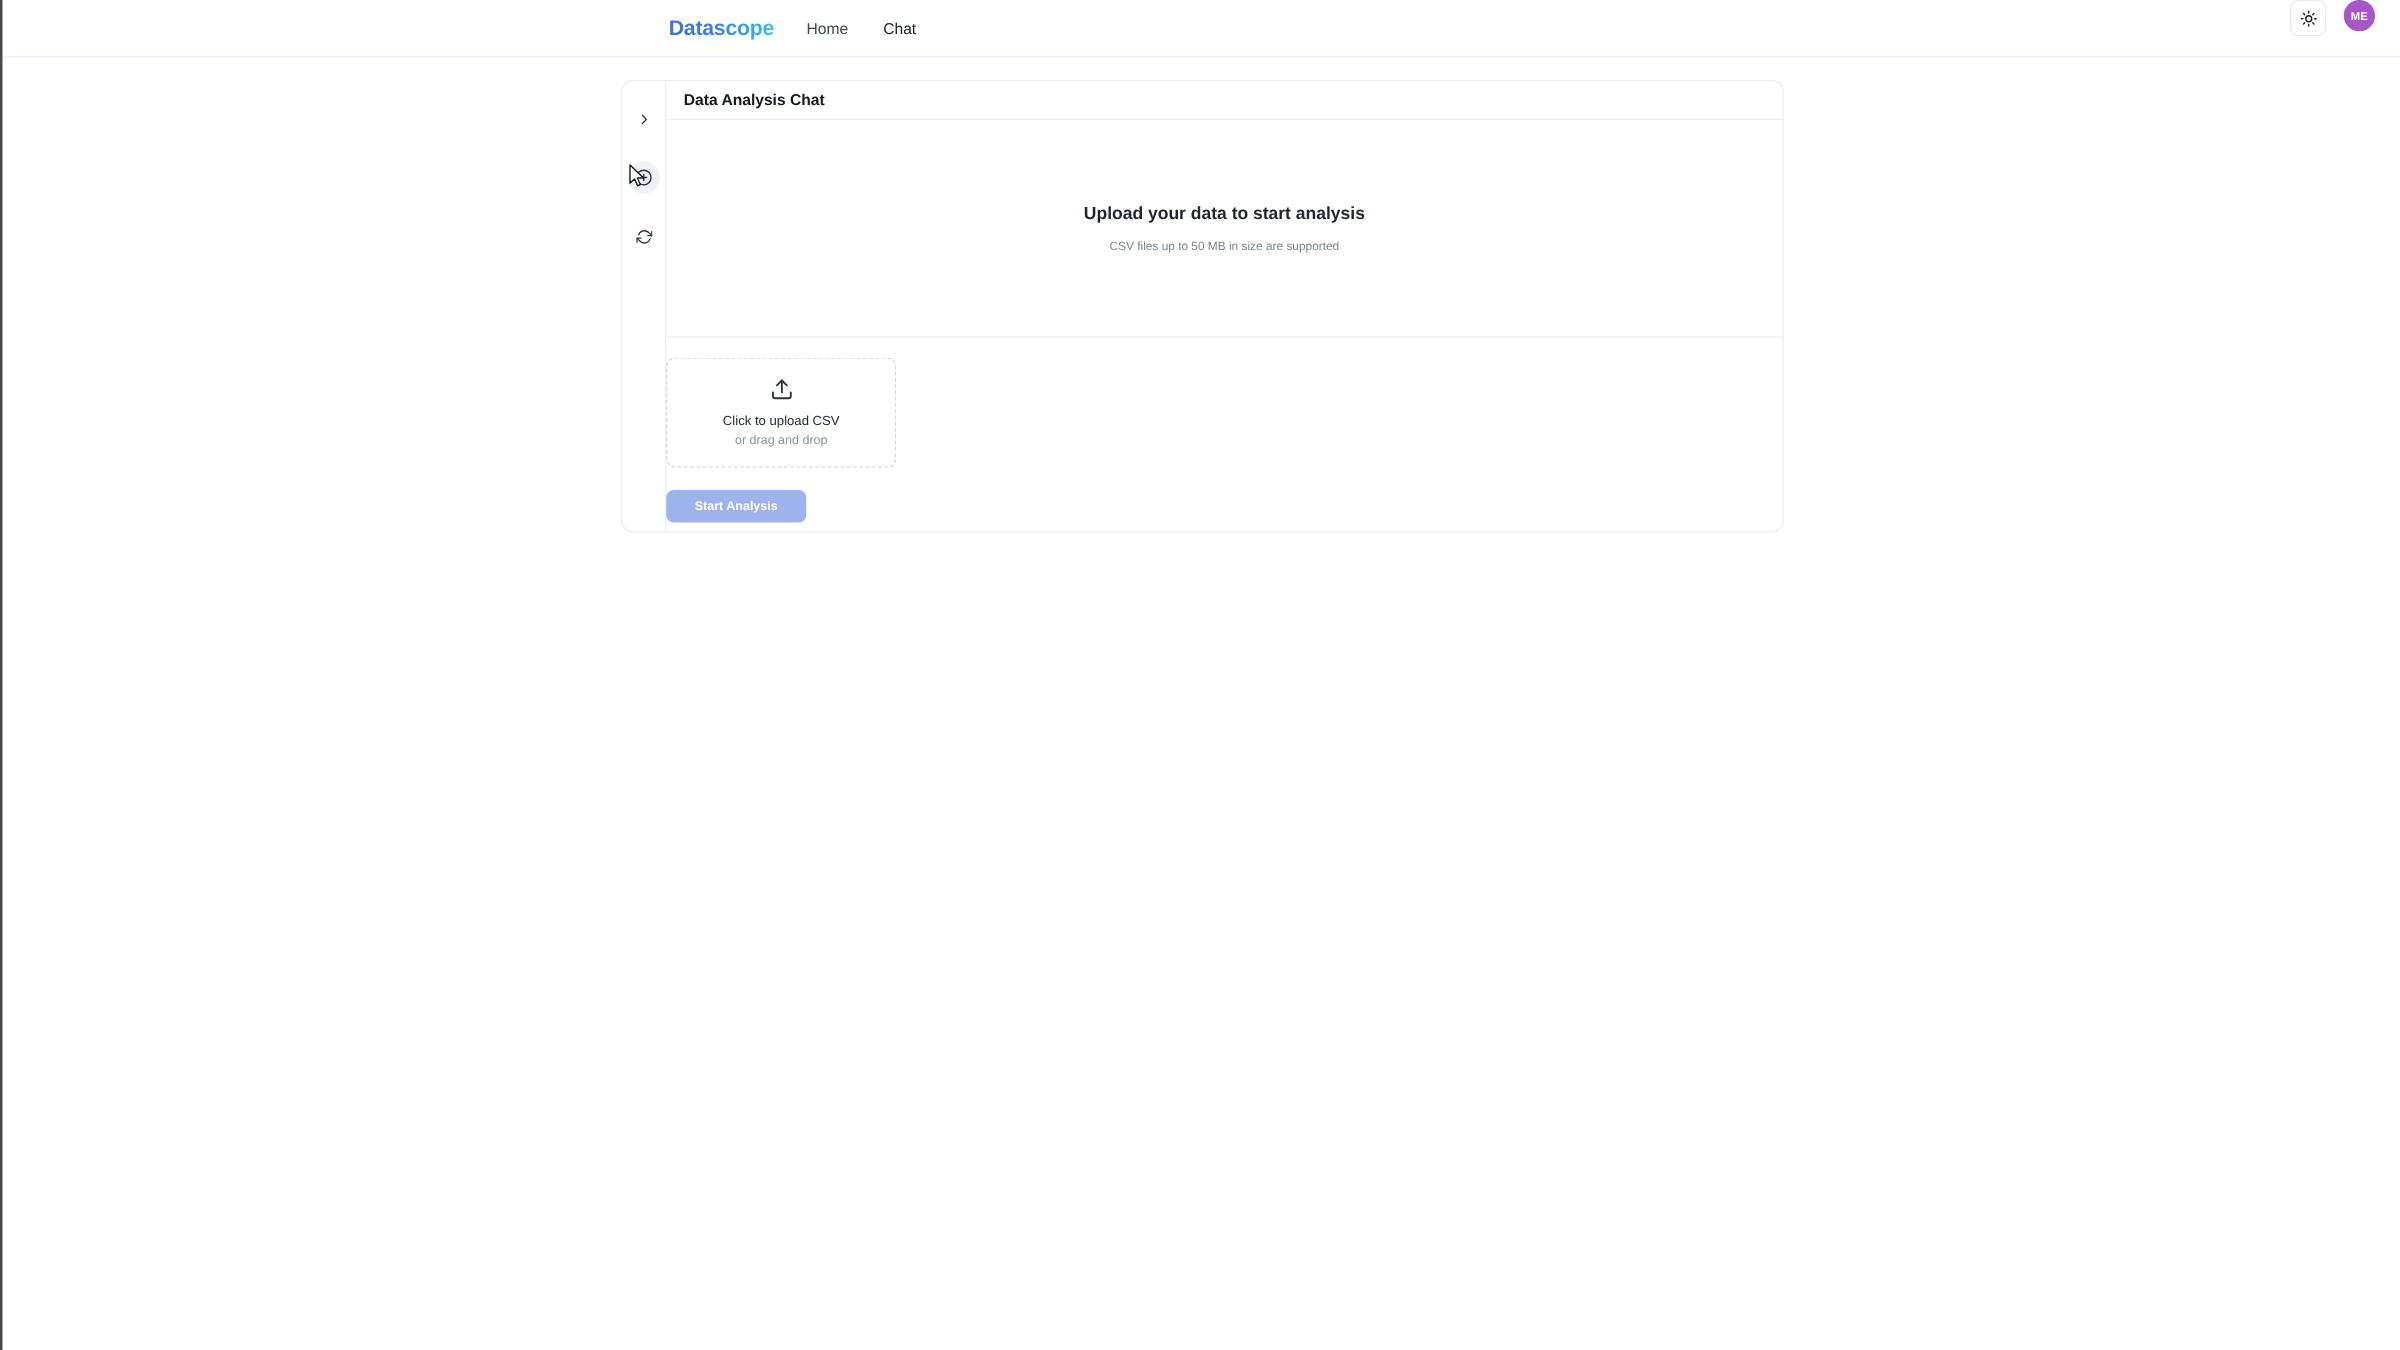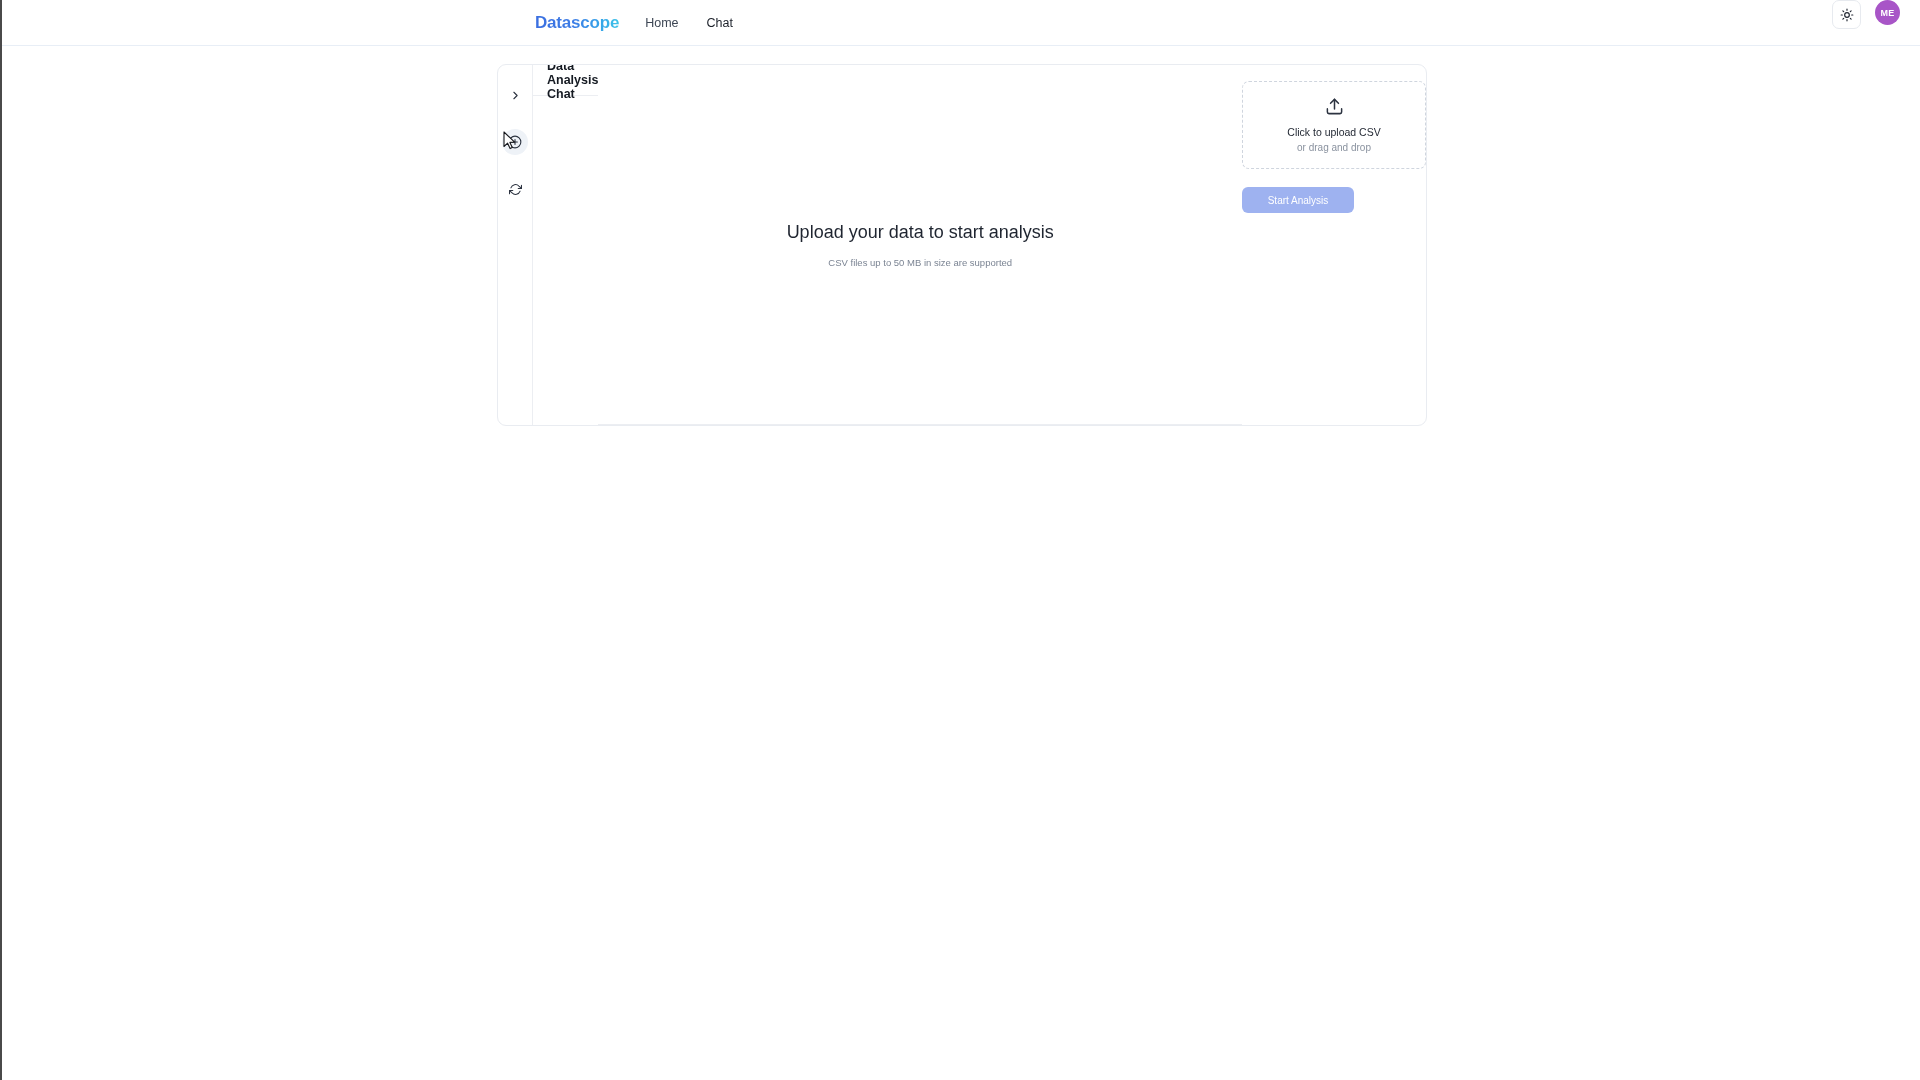--- a/index.html
+++ b/index.html
@@ -77,37 +77,37 @@
   }
   .rail-btn{
     width:26px; height:26px; border-radius:50%;
     display:flex; align-items:center; justify-content:center;
     cursor:pointer; color:#2c3340; position:relative;
   }
   .rail-btn.hovered{ background:#eef2f7; }
 
   
   .main{
-    flex:1; display:flex; min-width:0;
+    flex:1; display:flex; flex-direction:column; min-width:0;
   }
   .card-header{
     height:31px; flex:0 0 31px;
     border-bottom:1px solid #eceef2;
     display:flex; align-items:center;
     padding-left:14px;
   }
   .card-title{ font-size:12.5px; font-weight:bold; color:#151a22; }
 
   .chat-area{
     flex:1; display:flex; flex-direction:column;
     align-items:center; justify-content:center;
     border-bottom:1px solid #eceef2;
     min-height:0;
   }
-  .empty-title{ font-size:18px; font-weight:400; color:#1f2530; }
+  .empty-title{ font-size:14px; font-weight:700; color:#1f2530; }
   .empty-sub{ font-size:9.5px; color:#7b8493; margin-top:14px; }
 
   .upload-area{
     flex:0 0 155px;
     display:flex; flex-direction:column; align-items:flex-start;
     padding-top:16px;
   }
   .dropzone{
     width:184px; height:88px;
     border:1px dashed #cfd5de; border-radius:7px;
@@ -116,21 +116,21 @@
     cursor:pointer; background:#fff;
   }
   .dz-label{ font-size:10.5px; color:#1f2530; margin-top:10px; font-weight:400; }
   .dz-sub{ font-size:10px; color:#8a929f; margin-top:4px; }
 
   .start-btn{
     margin-top:18px;
     width:112px; height:26px;
     background:#9eb2f0; color:#ffffff;
     border:none; border-radius:6px;
-    font-size:10px; font-weight:normal;
+    font-size:10px; font-weight:bold;
     font-family:"Liberation Sans", sans-serif;
     cursor:default;
     display:flex; align-items:center; justify-content:center;
   }
 
   
   .cursor{
     position:absolute; left:503px; top:131px;
     width:13px; height:19px; z-index:60; pointer-events:none;
   }

